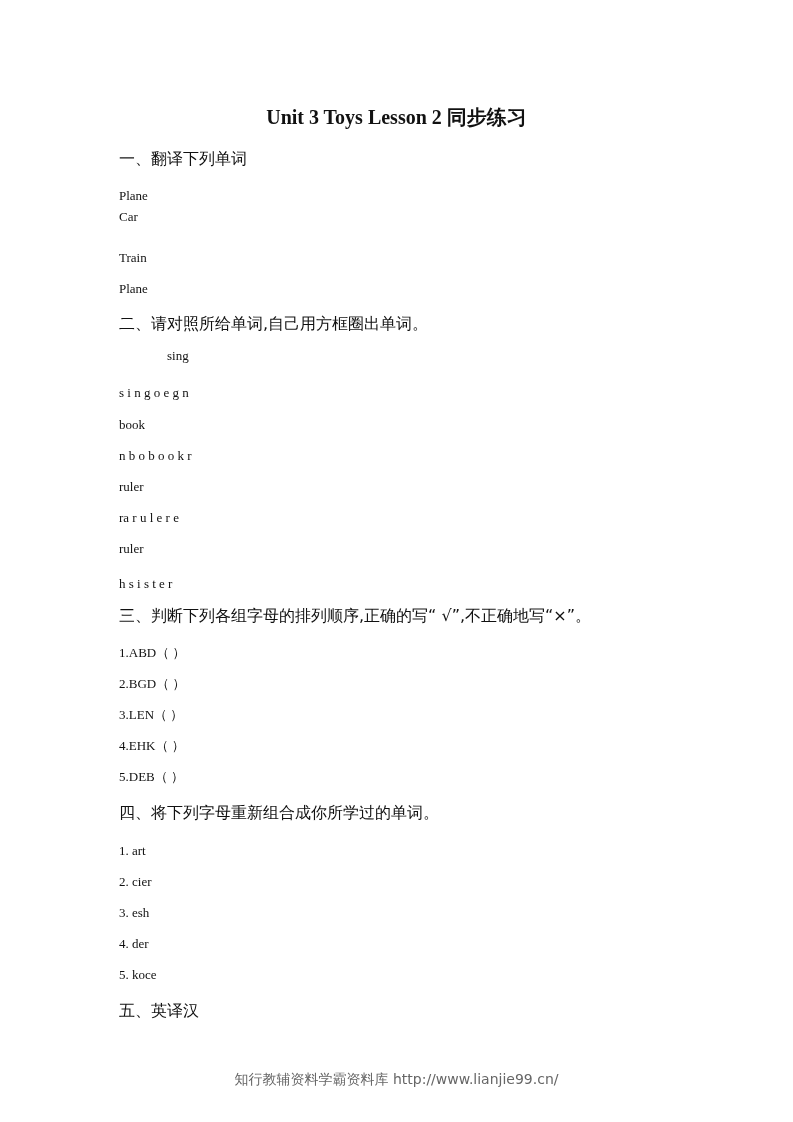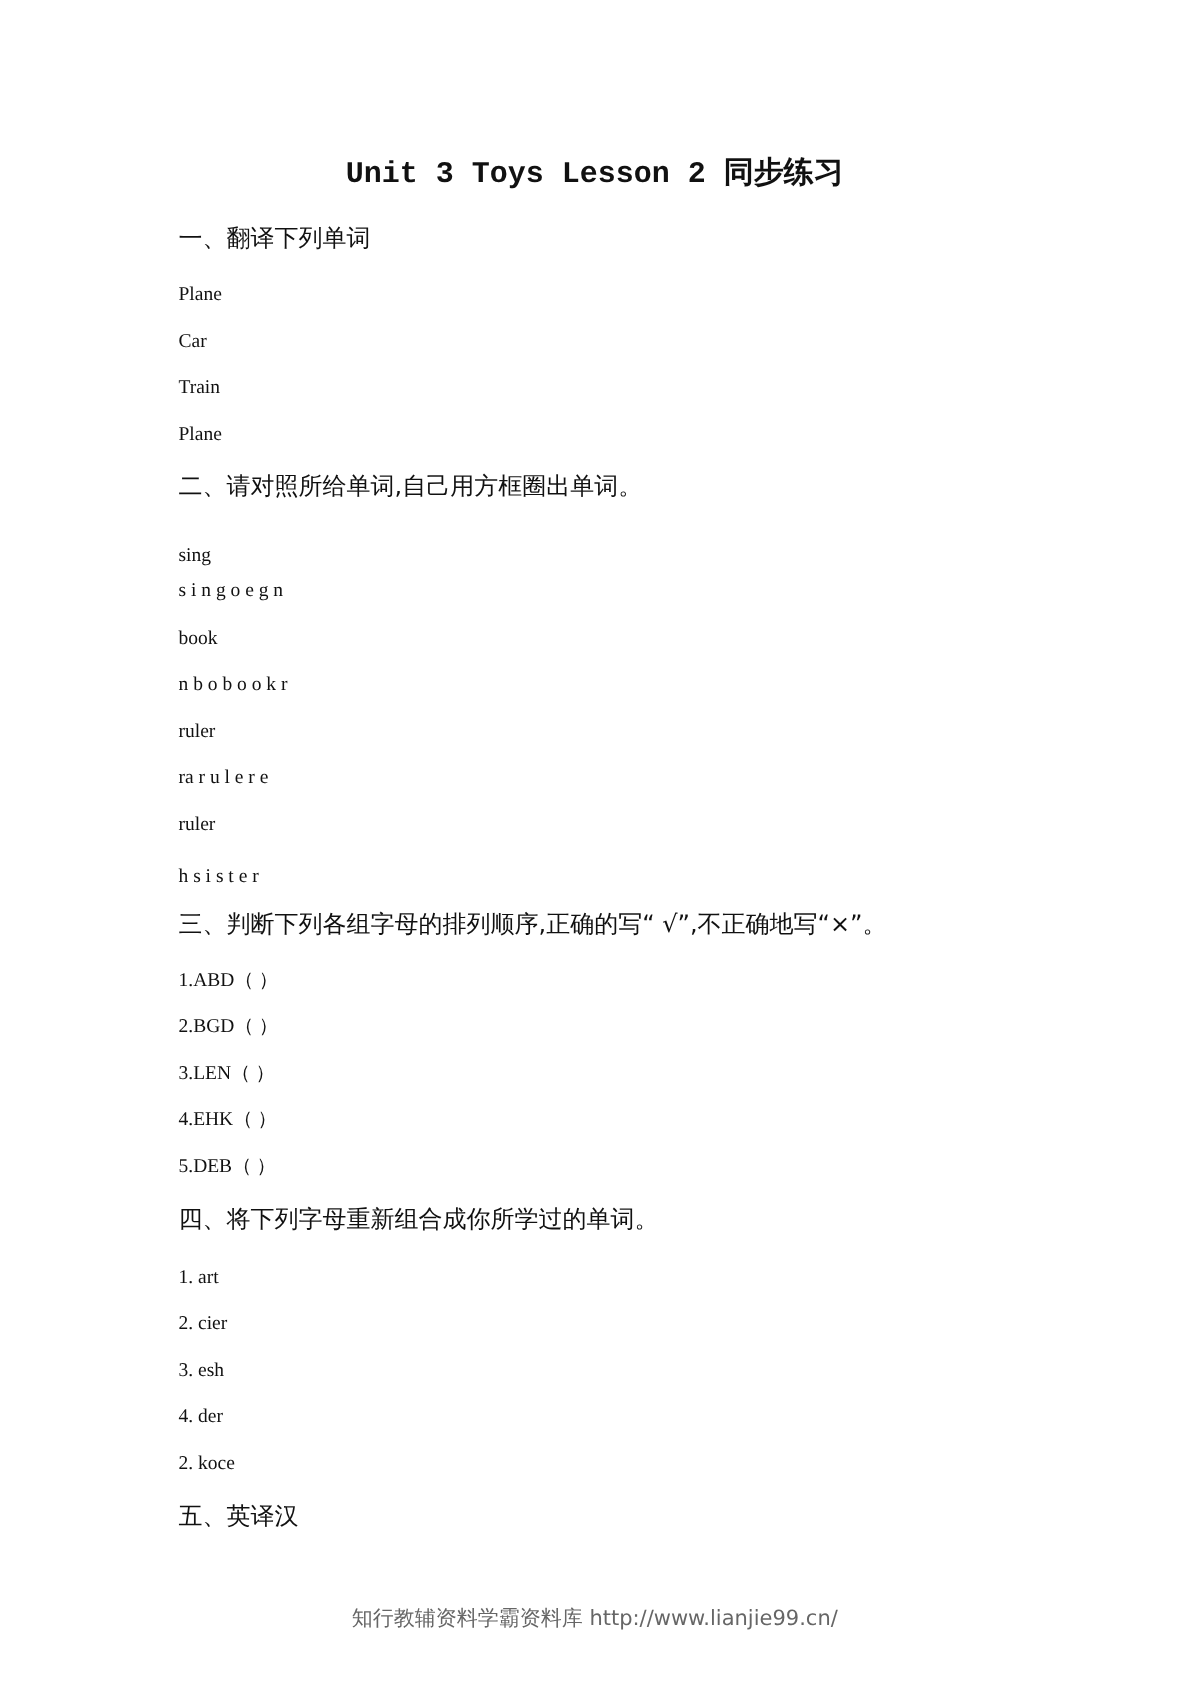--- a/index.html
+++ b/index.html
@@ -1,20 +1,20 @@
 <!DOCTYPE html>
 <html><head>
   <meta charset="utf-8">
   <style>
     html, body { margin: 0; padding: 0; background: #ffffff; }
     body { width: 793px; height: 1122px; position: relative; overflow: hidden; color: #111; }
     .page { position: absolute; left: 0; top: 0; width: 793px; height: 1122px; }
     .title {
       position: absolute; left: 0; width: 793px; top: 104px; text-align: center;
-      font-family: Liberation Mono, monospace; font-weight: bold; font-size: 20px; line-height: 26px;
+      font-family: Liberation Serif, serif; font-weight: bold; font-size: 20px; line-height: 26px;
     }
     .heading {
       position: absolute; left: 119px;
       font-family: "DejaVu Sans", sans-serif; font-size: 16px; line-height: 22px; color: #111;
       white-space: nowrap;
     }
     .line {
       position: absolute; left: 119px;
       font-family: "Liberation Serif", serif; font-size: 13px; line-height: 16px; color: #111;
       white-space: nowrap;
@@ -25,44 +25,44 @@
     }
   </style>
 </head>
 <body>
 
 <div class="page">
   <div class="title">Unit 3 Toys Lesson 2 同步练习</div>
 
   <div class="heading" style="top:148px;">一、翻译下列单词</div>
   <div class="line" style="top:188px;">Plane</div>
-  <div class="line" style="top:219px;">Car</div>
+  <div class="line" style="top:209px;">Car</div>
   <div class="line" style="top:250px;">Train</div>
   <div class="line" style="top:281px;">Plane</div>
 
   <div class="heading" style="top:313px;">二、请对照所给单词,自己用方框圈出单词。</div>
-  <div class="line" style="top:362px;">sing</div>
+  <div class="line" style="top:348px;margin-left:48px;">sing</div>
   <div class="line" style="top:385px;">s i n g o e g n</div>
   <div class="line" style="top:417px;">book</div>
   <div class="line" style="top:448px;">n b o b o o k r</div>
   <div class="line" style="top:479px;">ruler</div>
   <div class="line" style="top:510px;">ra r u l e r e</div>
   <div class="line" style="top:541px;">ruler</div>
   <div class="line" style="top:576px;">h s i s t e r</div>
 
   <div class="heading" style="top:605px;">三、判断下列各组字母的排列顺序,正确的写“ √”,不正确地写“×”。</div>
   <div class="line" style="top:645px;">1.ABD（ ）</div>
   <div class="line" style="top:676px;">2.BGD（ ）</div>
   <div class="line" style="top:707px;">3.LEN（ ）</div>
   <div class="line" style="top:738px;">4.EHK（ ）</div>
   <div class="line" style="top:769px;">5.DEB（ ）</div>
 
   <div class="heading" style="top:802px;">四、将下列字母重新组合成你所学过的单词。</div>
   <div class="line" style="top:843px;">1. art</div>
   <div class="line" style="top:874px;">2. cier</div>
   <div class="line" style="top:905px;">3. esh</div>
   <div class="line" style="top:936px;">4. der</div>
-  <div class="line" style="top:967px;">2. koce</div>
+  <div class="line" style="top:967px;">5. koce</div>
 
   <div class="heading" style="top:1000px;">五、英译汉</div>
 
   <div class="footer">知行教辅资料学霸资料库 http://www.lianjie99.cn/</div>
 </div>
 
 </body></html>

